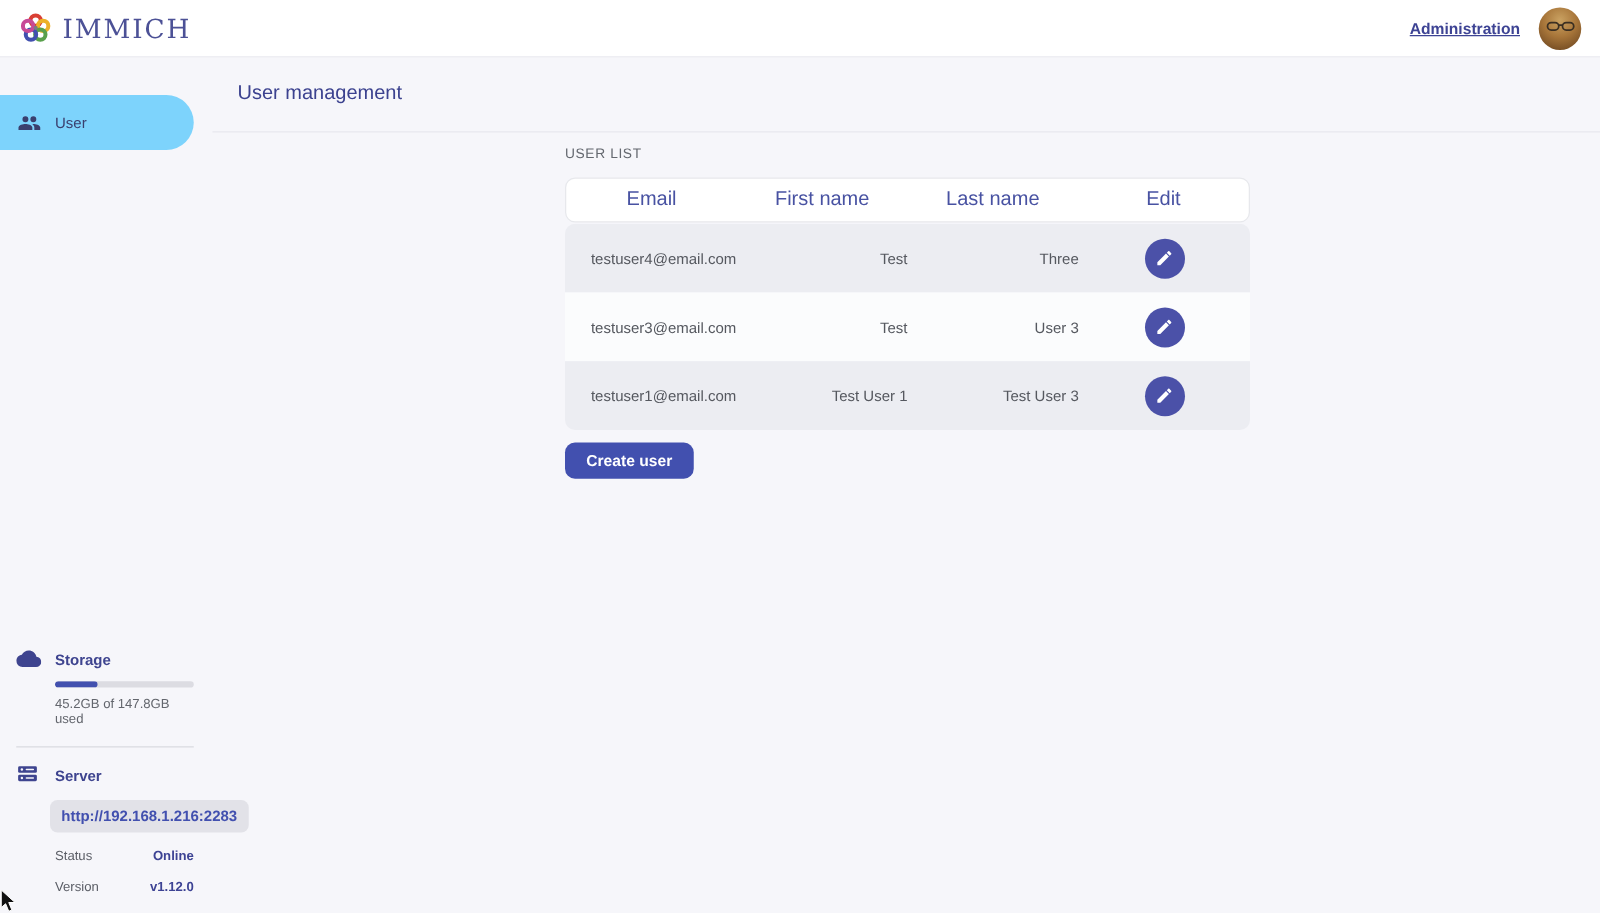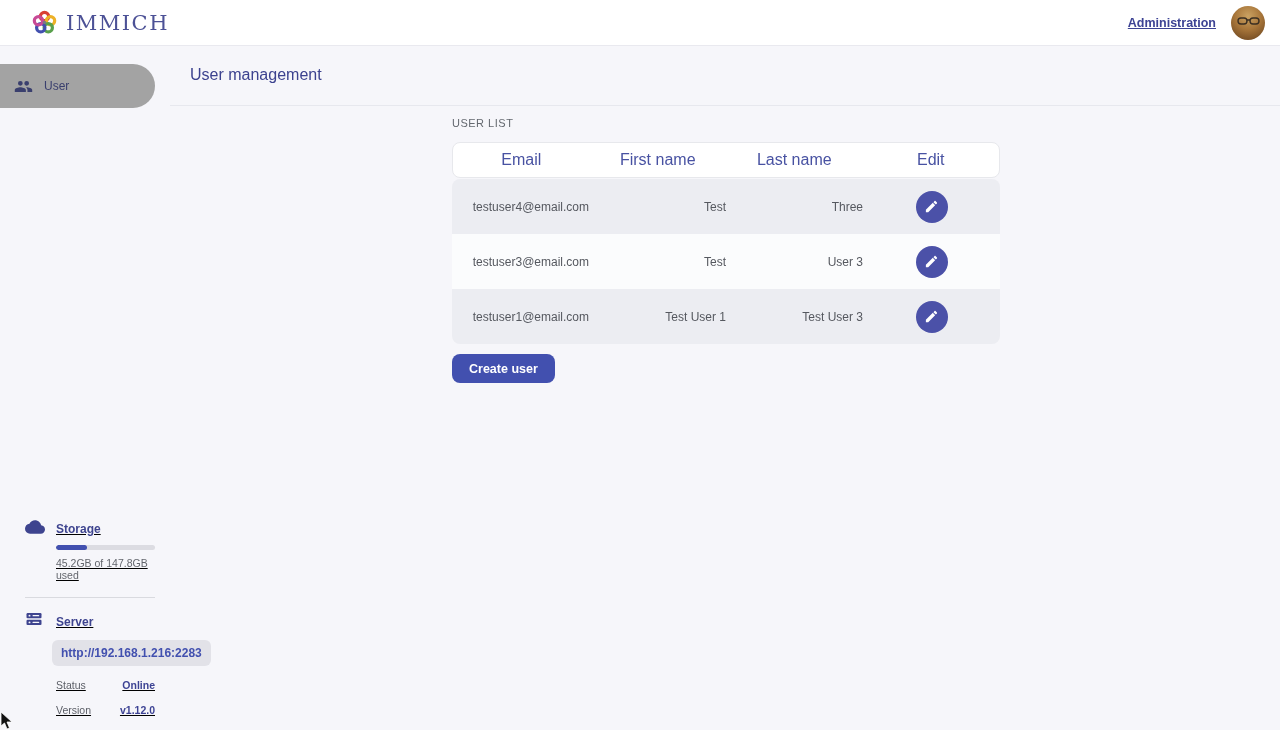--- a/index.html
+++ b/index.html
@@ -1,39 +1,39 @@
 <!DOCTYPE html>
 <html><head>
 <meta charset="utf-8">
 <style>
   * { margin:0; padding:0; box-sizing:border-box; }
   html,body { width:1280px; height:730px; overflow:hidden; }
   body { font-family:"Liberation Sans", sans-serif; background:#f6f6fa; position:relative; }
 
   
   .topbar { position:relative; height:46px; background:#ffffff; border-bottom:1px solid #e9e9ef; display:flex; align-items:center; }
-  .brand { display:flex; align-items:center; gap:8px; padding-left:31px; }
+  .brand { display:flex; align-items:center; gap:8px; padding-left:15px; }
   .brand-name { font-family:"DejaVu Serif","Liberation Serif",serif; font-size:21px; letter-spacing:1.5px; color:#4c5196; }
   .searchbar { position:absolute; left:180px; top:4px; width:480px; height:37px; background:#e5e5ea; border:none; border-radius:8px; padding-left:20px; font-size:13px; color:#4a4a52; outline:none; font-family:"Liberation Sans",sans-serif; }
   .searchbar::placeholder { color:#9b9ca6; }
   .topbar-right { position:absolute; right:15px; top:0; height:46px; display:flex; align-items:center; gap:15px; }
   .admin-link { font-size:12.5px; font-weight:bold; color:#3d4394; text-decoration:underline; cursor:pointer; }
   .avatar { width:34px; height:34px; border-radius:50%; overflow:hidden; background:radial-gradient(circle at 50% 30%, #caa262 0%, #a8763a 45%, #7c5226 80%, #64401d 100%); cursor:pointer; position:relative; }
 
   
   .shell { display:flex; height:684px; }
   .sidebar { position:relative; width:170px; flex:none; }
   .main { flex:1; position:relative; }
 
   
-  .nav-pill { margin-top:18px; width:155px; height:44px; background:#a3a3a3; border-radius:0 22px 22px 0; display:flex; align-items:center; cursor:pointer; }
+  .nav-pill { margin-top:30px; width:155px; height:44px; background:#7dd3fc; border-radius:0 22px 22px 0; display:flex; align-items:center; cursor:pointer; }
   .nav-pill .nav-icon { margin-left:14px; display:flex; }
   .nav-pill .nav-label { margin-left:11px; font-size:12px; font-weight:500; color:#3a3f6e; }
 
-  .side-bottom { position:absolute; left:12px; right:15px; bottom:14px;text-decoration:underline; }
+  .side-bottom { position:absolute; left:0; right:15px; bottom:14px; }
   .side-section-head { position:relative; padding-left:44px; }
   .side-section-head .sec-icon { position:absolute; left:13px; top:-2px; display:flex; }
   .sec-title { font-size:12px; font-weight:bold; color:#3e448f; }
   .progress-track { margin:8px 0 0 44px; height:5px; background:#dcdce2; border-radius:3px; overflow:hidden; }
   .progress-fill { height:100%; background:#4250af; border-radius:3px; }
   .usage-text { margin:7px 0 0 44px; font-size:10.5px; color:#63666d; }
   .side-divider { border:none; border-top:1px solid #d9dadf; margin:16px 0 14px 13px; }
   .url-pill { display:inline-block; margin:10px 0 0 40px; background:#e2e2e8; border-radius:6px; padding:6px 9px; font-size:12px; font-weight:bold; color:#4250af; }
   .kv-row { display:flex; justify-content:space-between; margin:13px 0 0 44px; font-size:10.5px; }
   .kv-key { color:#5b5e66; }

